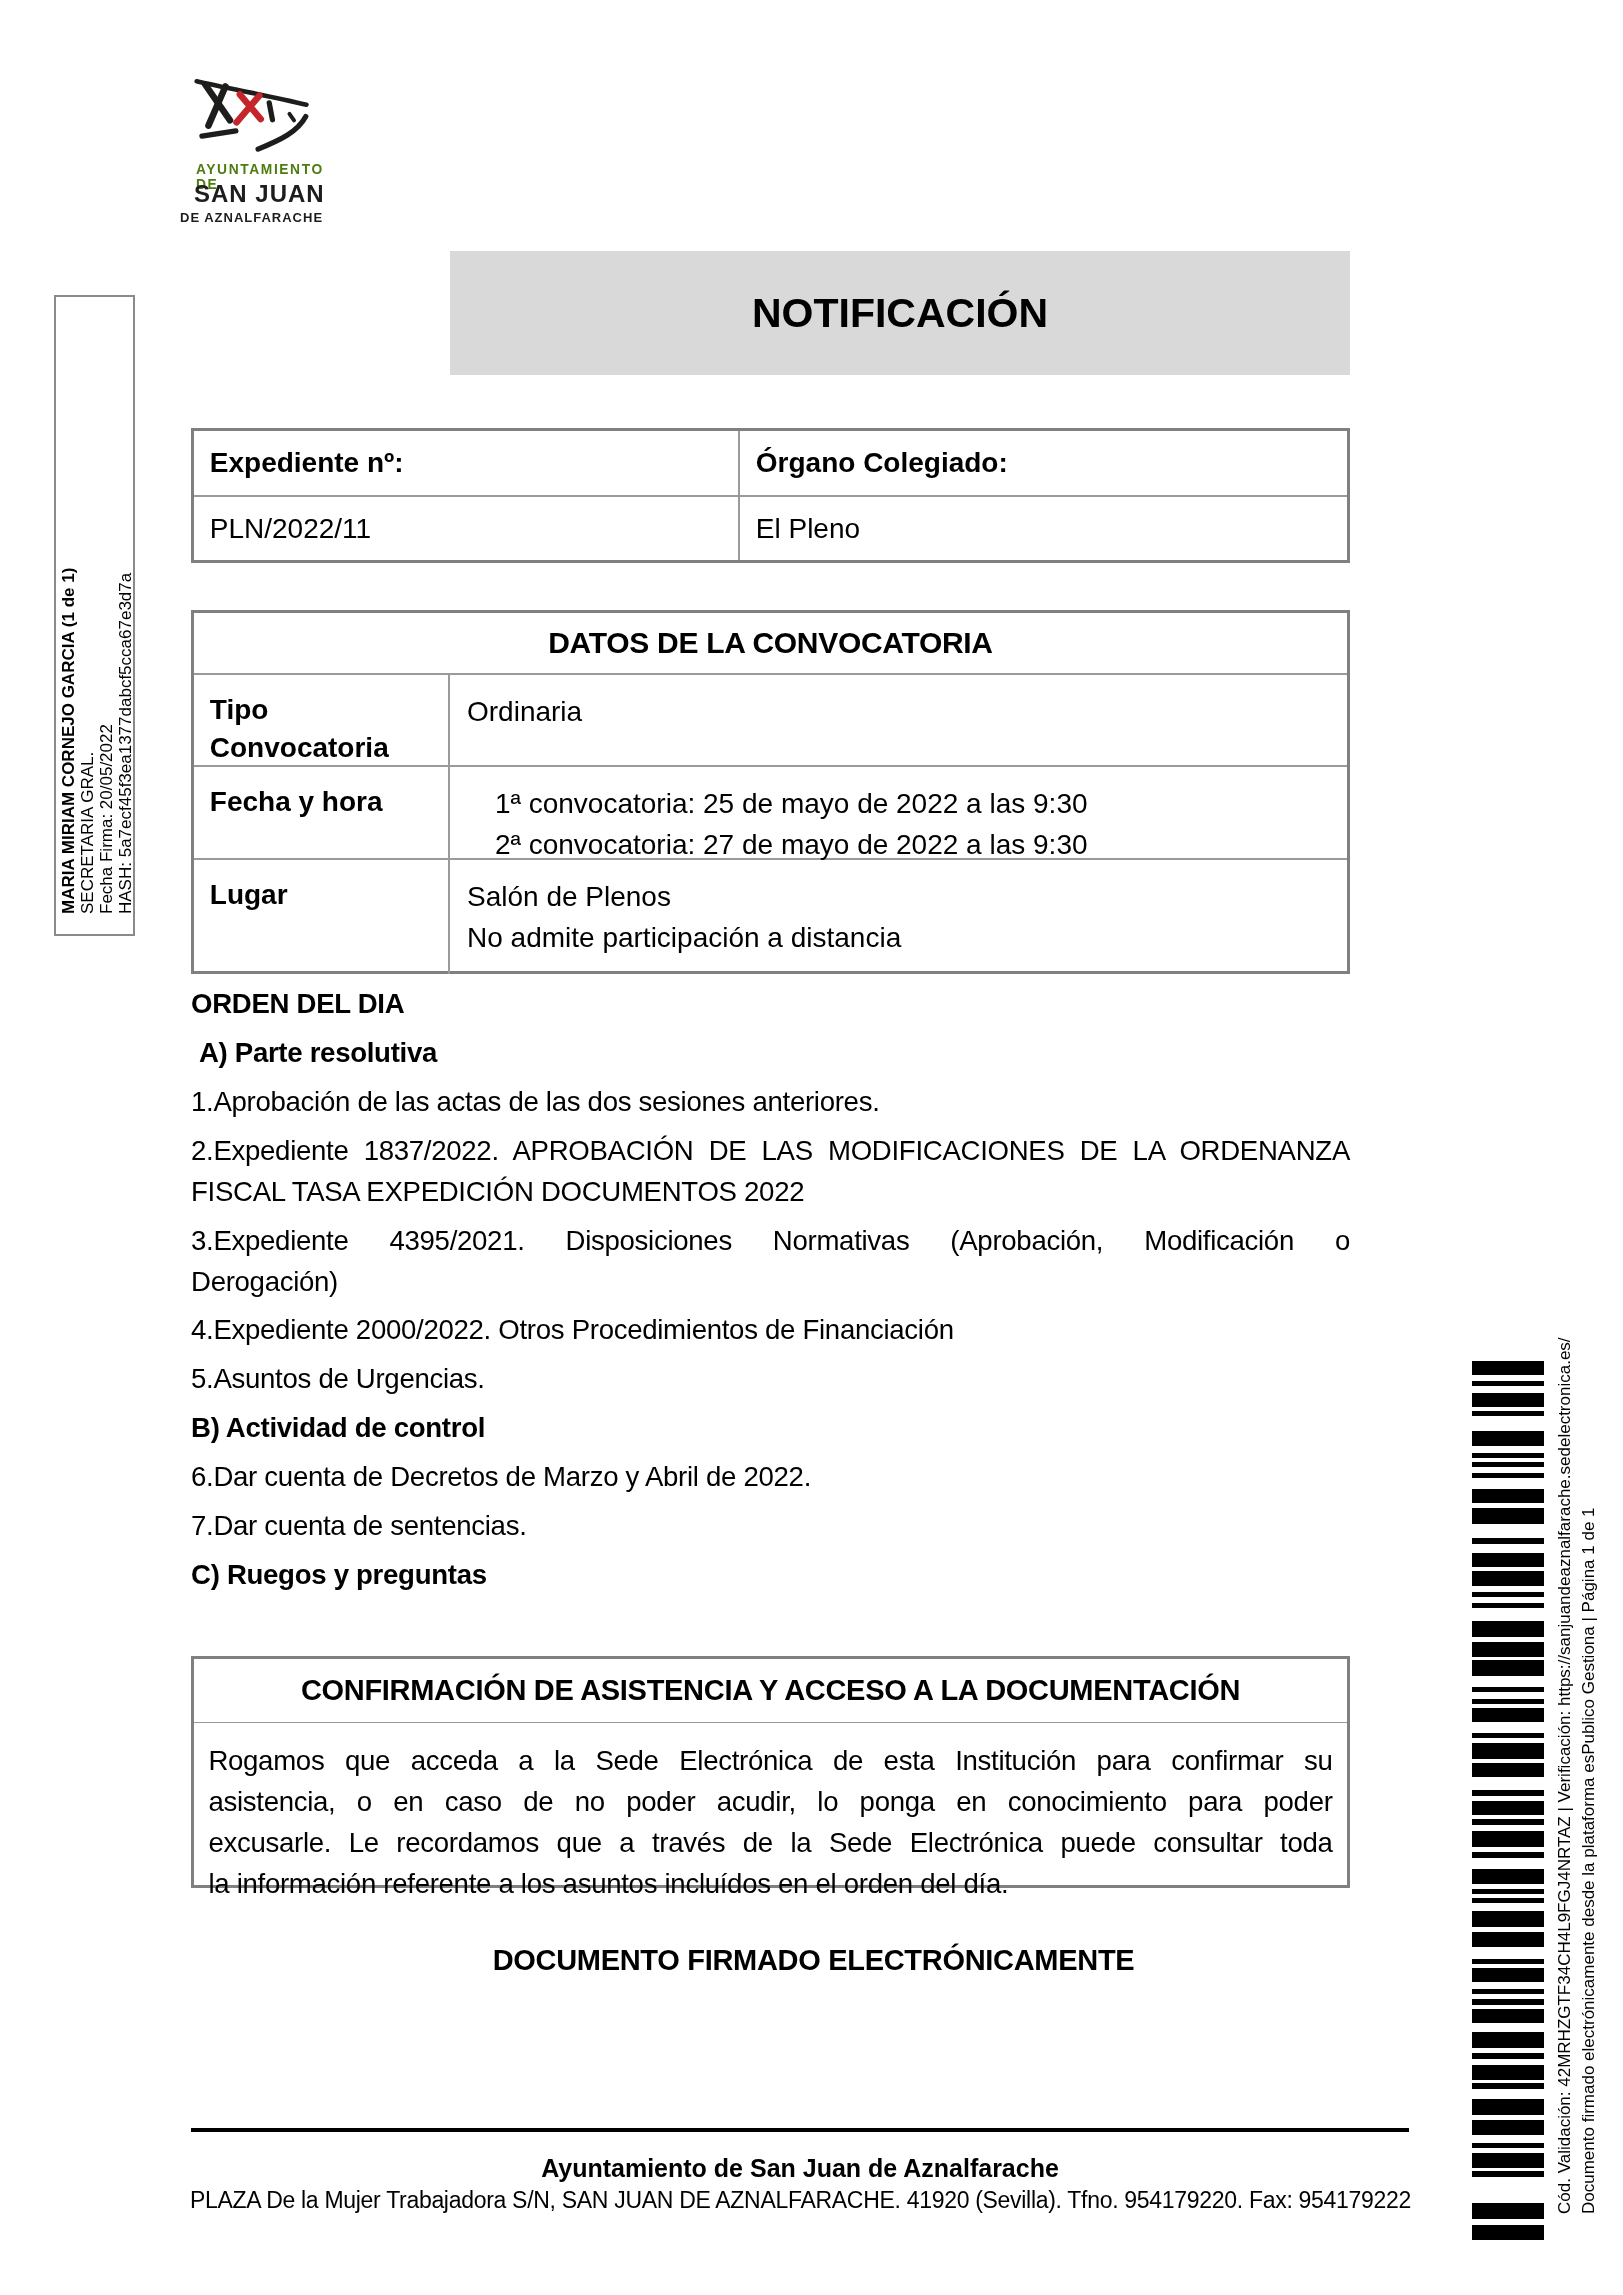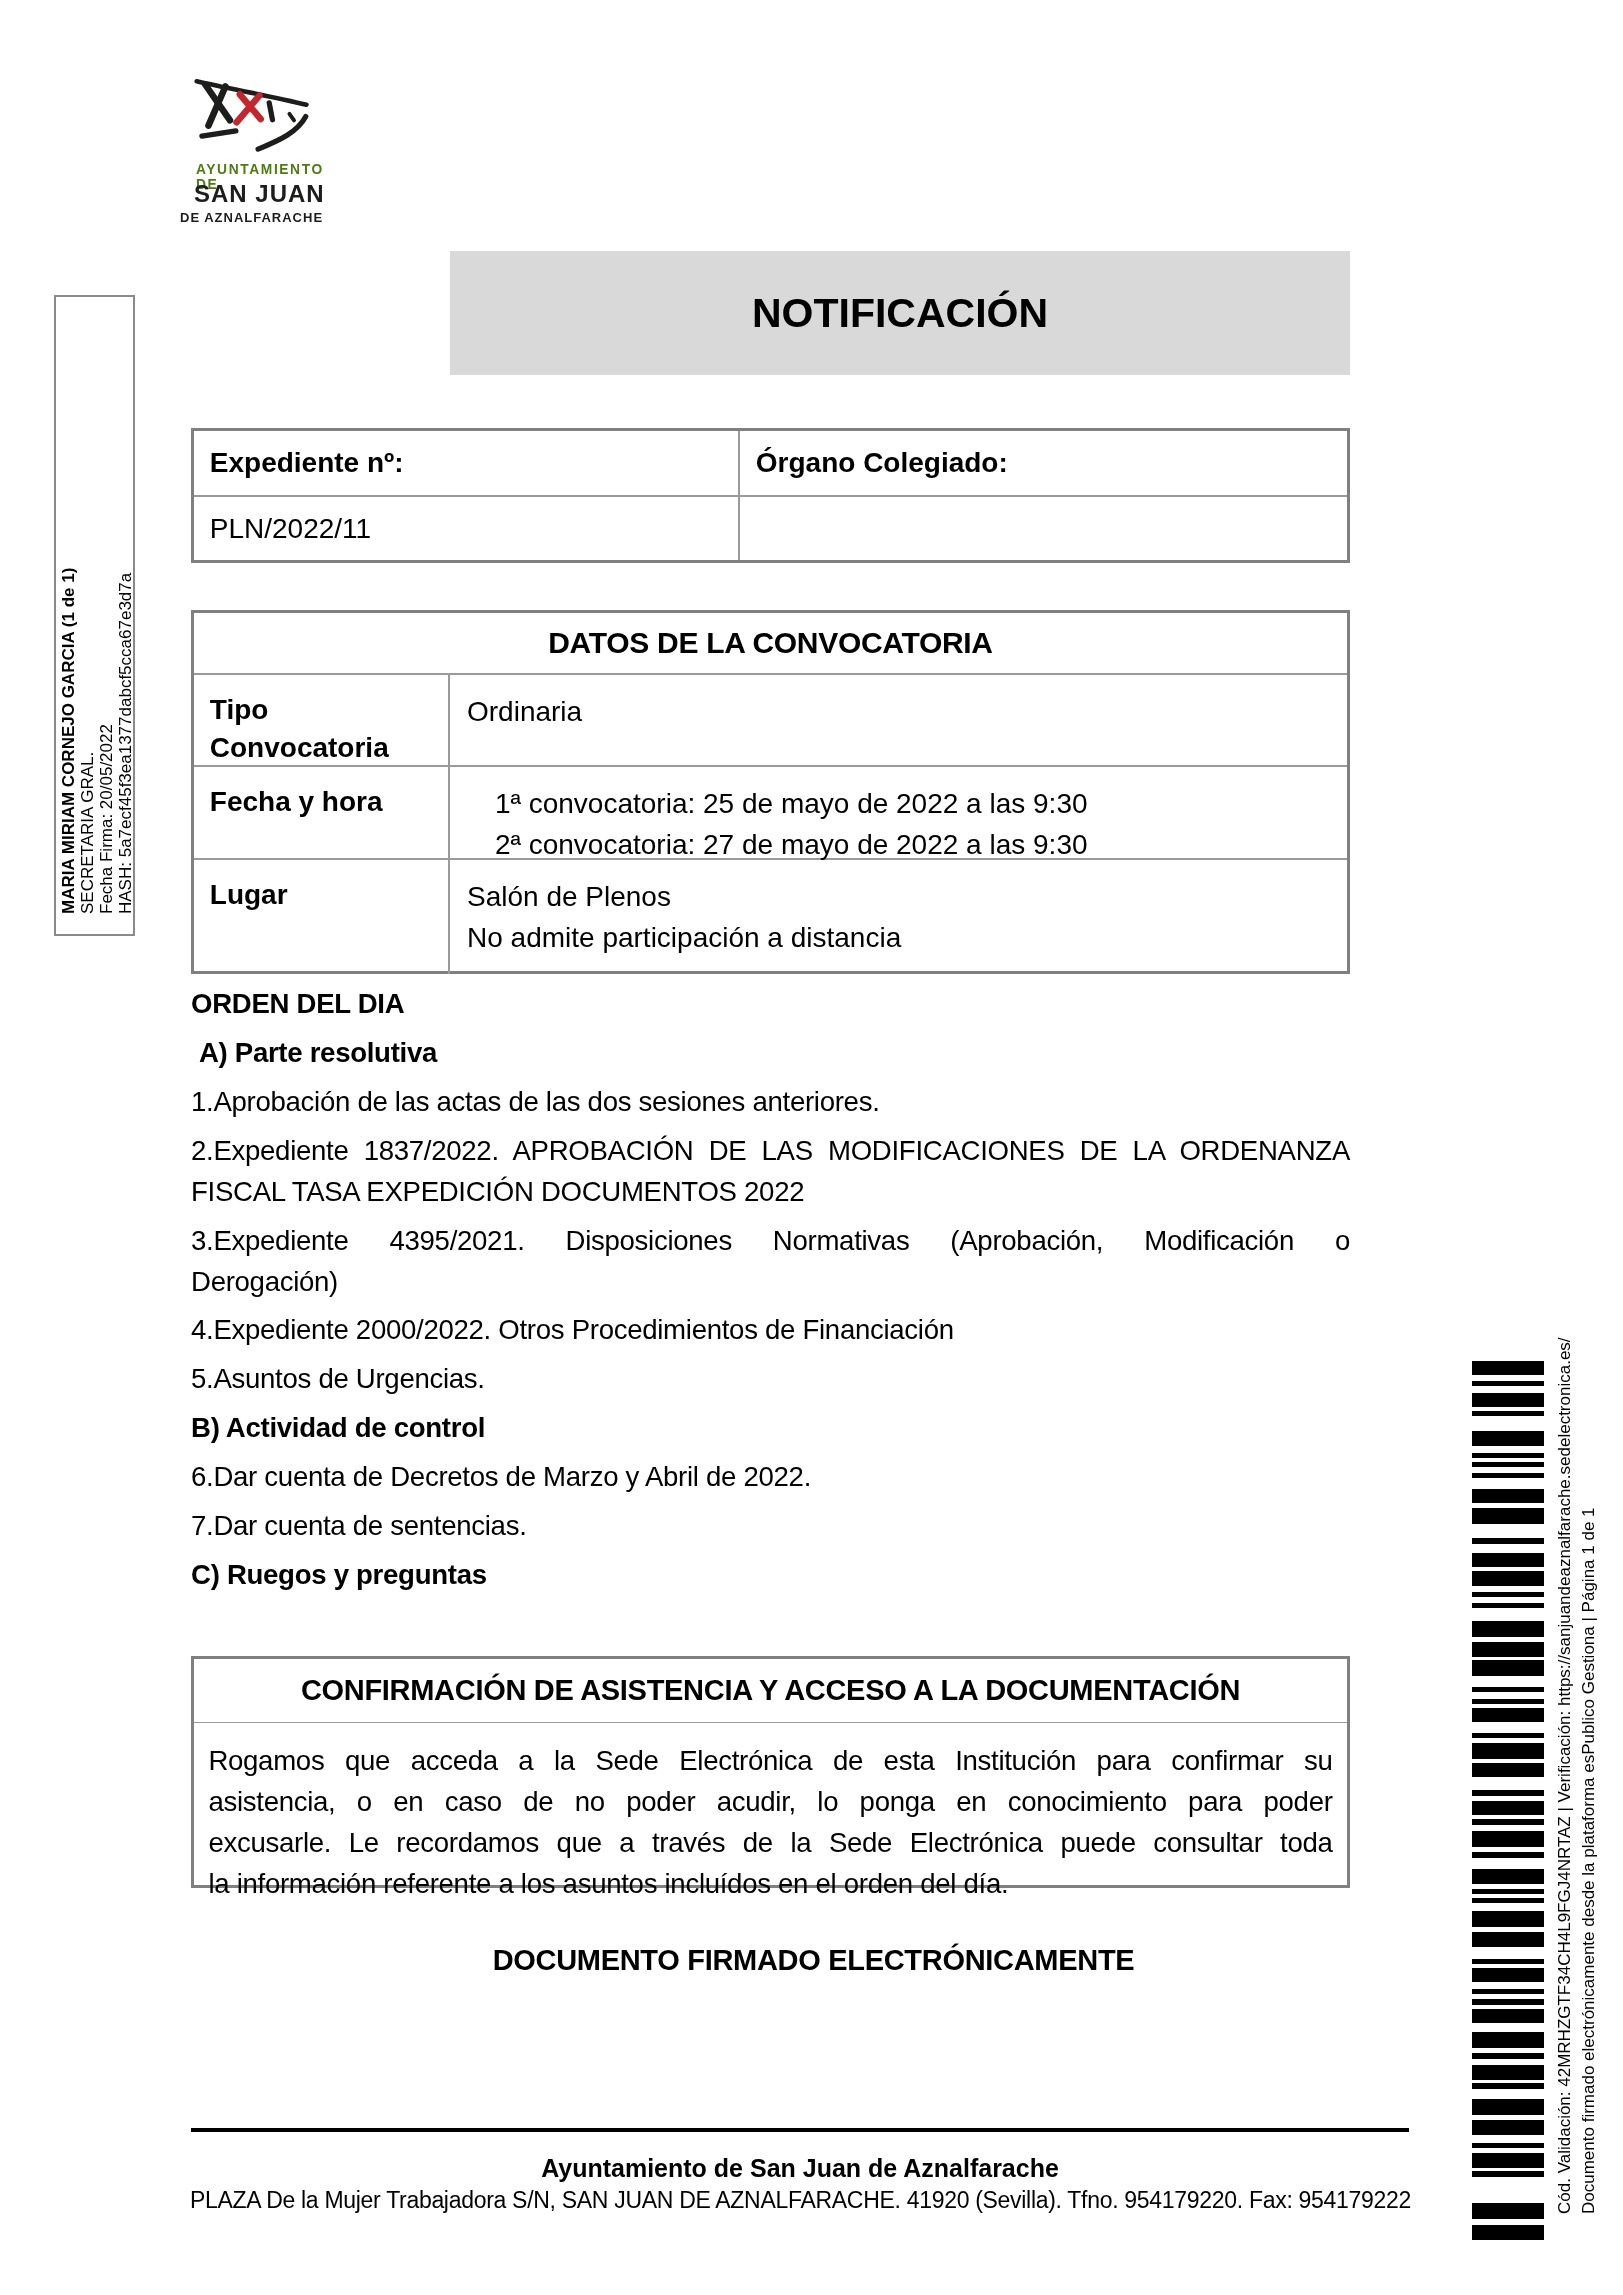--- a/index.html
+++ b/index.html
@@ -117,20 +117,21 @@
   </div>
 
   <div class="banner">
     <span>NOTIFICACIÓN</span>
   </div>
 
   <div class="t1">
     <div class="cell hdr">Expediente nº:</div>
     <div class="cell hdr last-col">Órgano Colegiado:</div>
     <div class="cell last-row">PLN/2022/11</div>
+    <div class="cell last-row last-col">El Pleno</div>
   </div>
 
   <div class="t2">
     <div class="title-row">DATOS DE LA CONVOCATORIA</div>
     <div class="row r1">
       <div class="lbl">Tipo Convocatoria</div>
       <div class="val">Ordinaria</div>
     </div>
     <div class="row r2">
       <div class="lbl">Fecha y hora</div>

